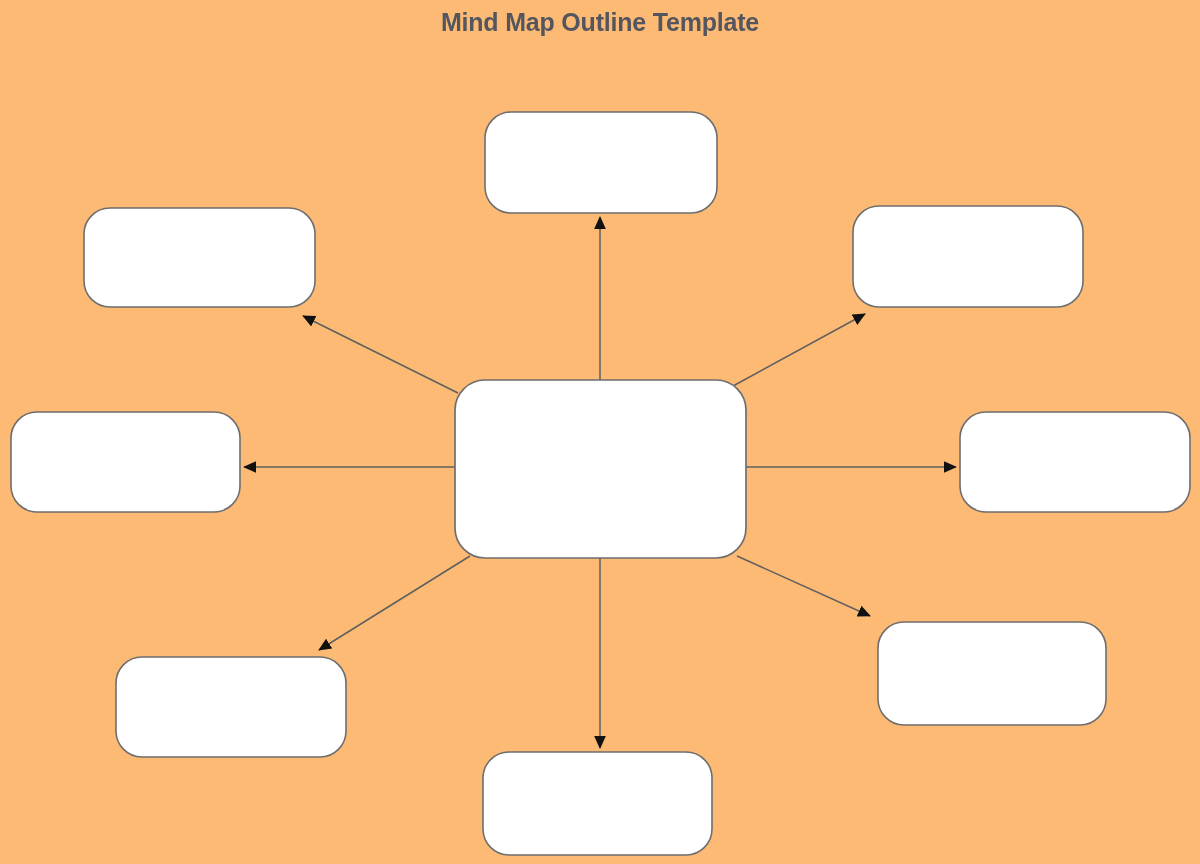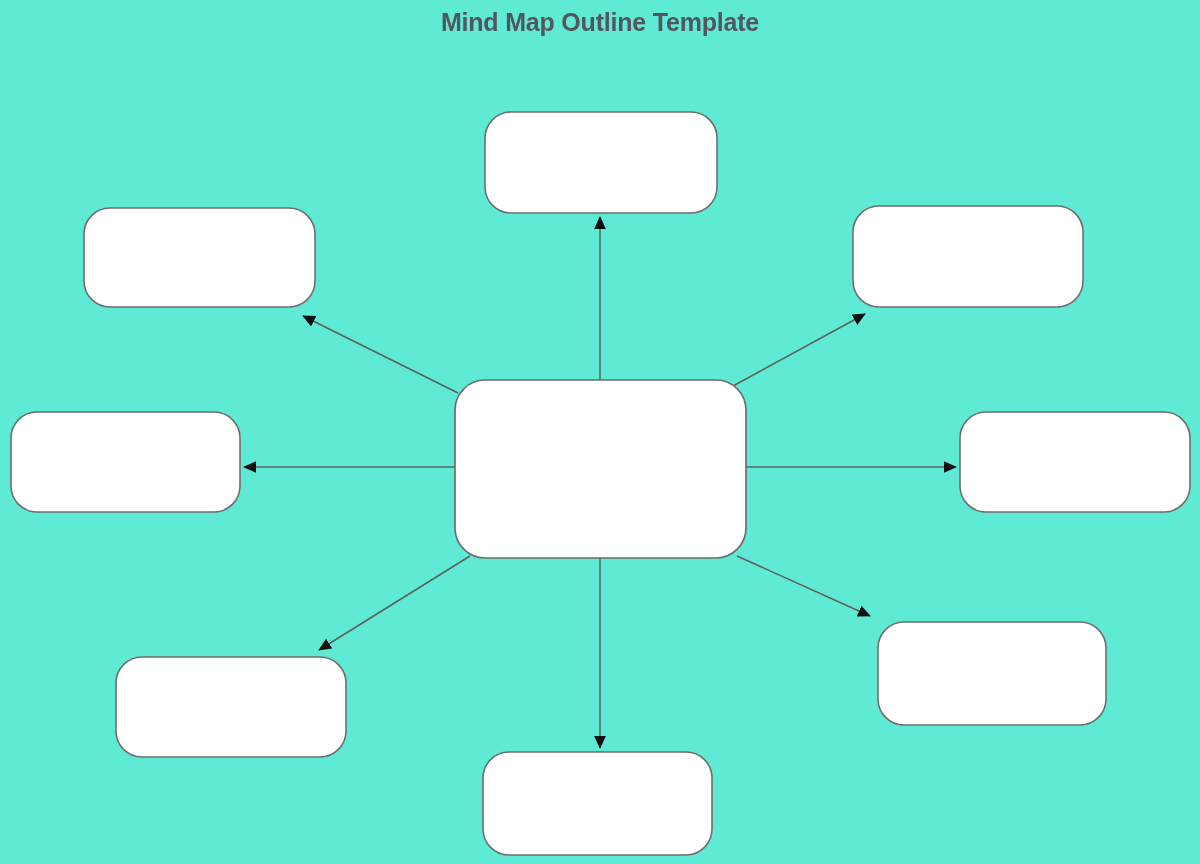--- a/index.html
+++ b/index.html
@@ -12,21 +12,21 @@
     width: 1200px;
     height: 864px;
     overflow: hidden;
     font-family: "Liberation Sans", sans-serif;
     position: relative;
   }
   #canvas {
     position: relative;
     width: 1200px;
     height: 864px;
-    background: #5eead4;
+    background: #fdba74;
   }
   .page-title {
     position: absolute;
     left: 0;
     top: 8px;
     width: 1200px;
     text-align: center;
     font-family: "Liberation Sans", sans-serif;
     font-size: 25px;
     font-weight: bold;

